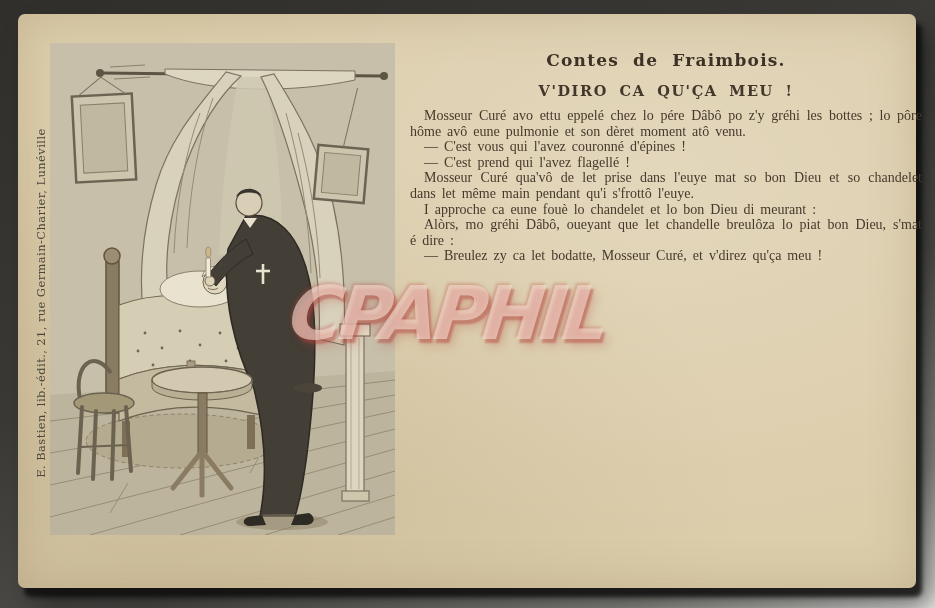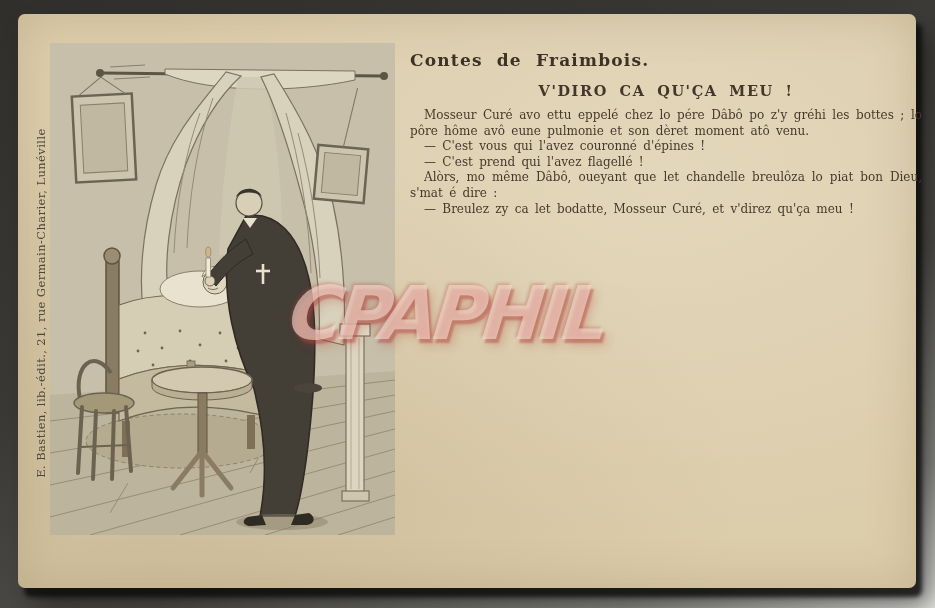--- a/index.html
+++ b/index.html
@@ -19,30 +19,30 @@
   }
   .publisher{
     position:absolute;left:-196px;top:281px;width:440px;height:16px;
     transform:rotate(-90deg);
     font-size:11.5px;letter-spacing:0.4px;color:#4b463c;text-align:center;white-space:nowrap;
   }
   .illustration{position:absolute;left:32px;top:29px;width:345px;height:492px;}
   .illustration svg{display:block;width:100%;height:100%;}
   .text-col{position:absolute;left:392px;top:36px;width:512px;color:#46392c;}
   .title{
-    font-weight:bold;font-size:17px;letter-spacing:1.2px;word-spacing:7px;
+    text-align:center;font-weight:bold;font-size:17px;letter-spacing:1.2px;word-spacing:7px;
     margin:0 0 11px 0;color:#3e3226;
   }
   .subtitle{
     text-align:center;font-weight:bold;font-size:14.5px;letter-spacing:1.6px;word-spacing:5px;
     margin:12px 0 9px 0;color:#43362a;
   }
   .body-text p{
-    margin:0;font-size:12px;line-height:15.6px;text-align:justify;
-    text-indent:14px;word-spacing:2.5px;
+    margin:0;font-size:14px;line-height:15.6px;text-align:justify;
+    text-indent:14px;word-spacing:2.5px;font-family:Liberation Serif, serif;
   }
   .watermark{
     position:absolute;left:272px;top:256px;z-index:5;pointer-events:none;
     font-family:"DejaVu Sans","Liberation Sans",sans-serif;
     font-style:italic;font-weight:bold;font-size:74px;letter-spacing:-5px;
     transform:skewX(-6deg);
     color:rgba(247,221,210,0.60);
     text-shadow:3px 4px 2px rgba(178,66,58,0.45),-2px -2px 3px rgba(178,66,58,0.28),
       6px 7px 10px rgba(178,66,58,0.25);
   }
@@ -198,20 +198,22 @@
     </svg>
   </div>
 
   <div class="text-col">
     <h1 class="title">Contes de Fraimbois.</h1>
     <h2 class="subtitle">V'DIRO CA QU'ÇA MEU !</h2>
     <div class="body-text">
         <p>Mosseur Curé avo ettu eppelé chez lo pére Dâbô po z'y gréhi les bottes ; lo pôre hôme avô eune pulmonie et son dèret moment atô venu.</p>
         <p>— C'est vous qui l'avez couronné d'épines !</p>
         <p>— C'est prend qui l'avez flagellé !</p>
-        <p>Alòrs, mo même Dâbô, oueyant que let chandelle breulôza lo piat bon Dieu, s'mat é dire :</p>
+        <p>Mosseur Curé qua'vô de let prise dans l'euye mat so bon Dieu et so chandelet dans let même main pendant qu'i s'frottô l'euye.</p>
+        <p>I approche ca eune fouè lo chandelet et lo bon Dieu di meurant :</p>
+        <p>Alòrs, mo gréhi Dâbô, oueyant que let chandelle breulôza lo piat bon Dieu, s'mat é dire :</p>
         <p>— Breulez zy ca let bodatte, Mosseur Curé, et v'direz qu'ça meu !</p>
       </div>
   </div>
 
   <div class="watermark">CPAPHIL</div>
 
 </div>
 
 </body></html>

